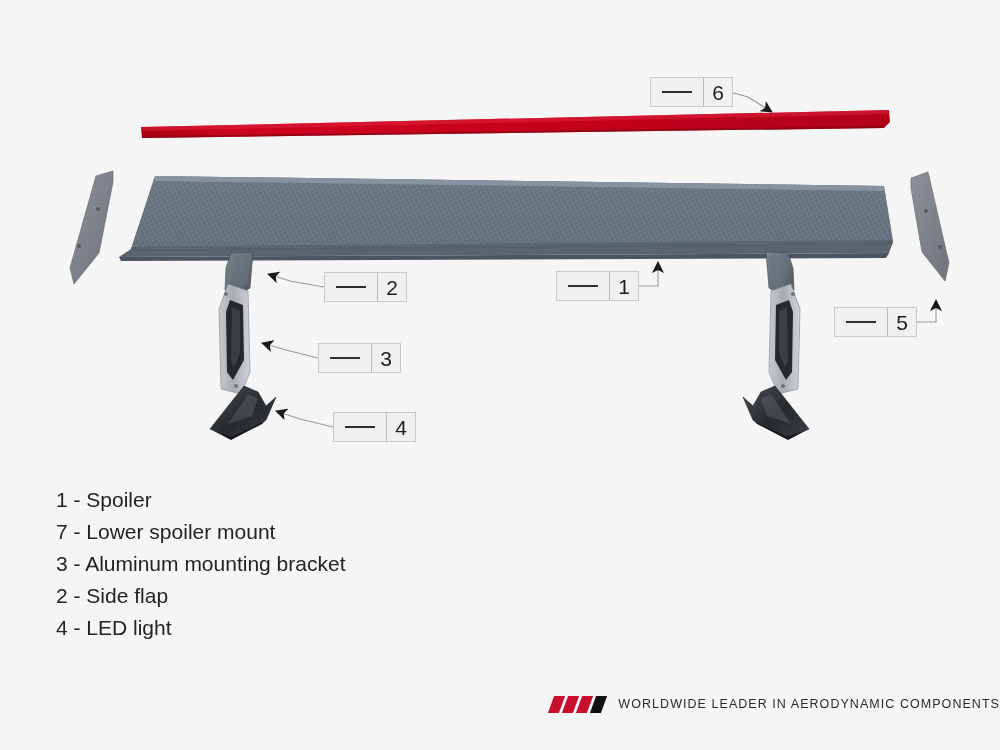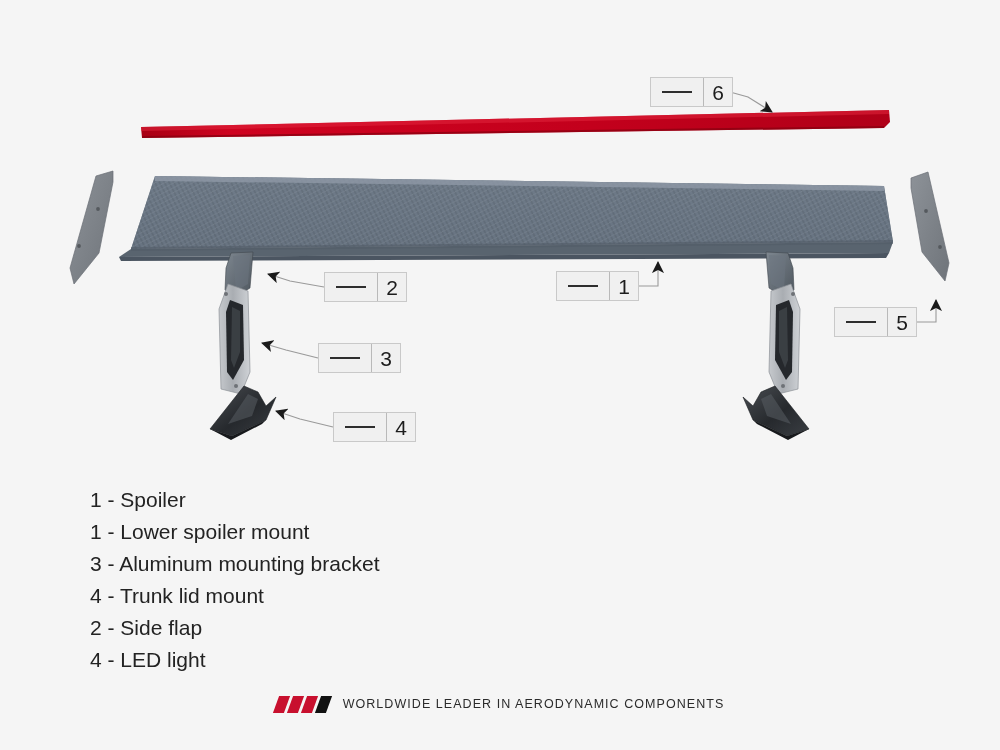--- a/index.html
+++ b/index.html
@@ -34,31 +34,31 @@
   }
   .callout .numcell{
     width:28px;
     display:flex;align-items:center;justify-content:center;
     font-size:21px;color:#1c1c1c;line-height:1;
     font-family:"Liberation Sans", sans-serif;
   }
 
   
   #legend{
-    position:absolute;left:56px;top:484px;z-index:7;margin-left:34px;
+    position:absolute;left:56px;top:484px;z-index:7;
   }
   .legend-row{
     font-size:21px;color:#232323;line-height:32px;white-space:nowrap;
     font-family:"Liberation Sans", sans-serif;
   }
 
   
   #footer{
     position:absolute;left:0;right:0;top:692px;height:24px;
-    display:flex;align-items:center;justify-content:center;gap:14px;z-index:7;
+    display:flex;align-items:center;justify-content:flex-end;gap:14px;z-index:7;
   }
   #brand-logo{display:flex;gap:3px;height:17px;align-items:center;}
   #brand-logo i{display:block;width:11px;height:17px;transform:skewX(-20deg);}
   #footer .tagline{
     font-size:12.5px;letter-spacing:1.05px;color:#2b2b2b;
     font-family:"Liberation Sans", sans-serif;
   }
 </style>
 </head>
 <body>
@@ -220,23 +220,22 @@
   </div>
   <div class="callout" style="left:333px;top:412px;">
     <span class="dashcell">
         <span class="dash"></span>
       </span>
     <span class="numcell">4</span>
   </div>
 
   <div id="legend">
     <div class="legend-row">1 - Spoiler</div>
-    <div class="legend-row">1 - Lower spoiler mount</div>
+    <div class="legend-row">7 - Lower spoiler mount</div>
     <div class="legend-row">3 - Aluminum mounting bracket</div>
-    <div class="legend-row">4 - Trunk lid mount</div>
     <div class="legend-row">2 - Side flap</div>
     <div class="legend-row">4 - LED light</div>
   </div>
 
   <div id="footer">
     <span id="brand-logo">
       <i style="background:#c8102e"></i>
         <i style="background:#c8102e"></i>
         <i style="background:#c8102e"></i>
         <i style="background:#111111"></i>

